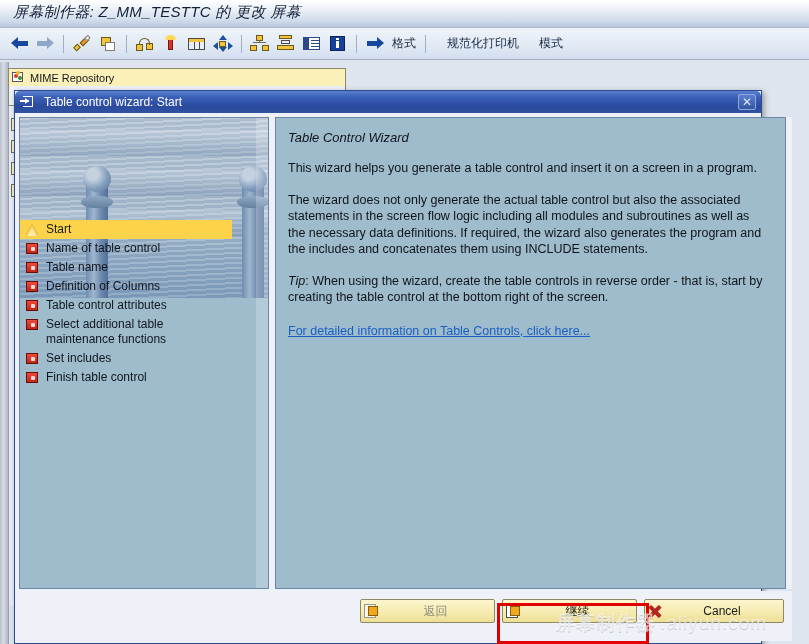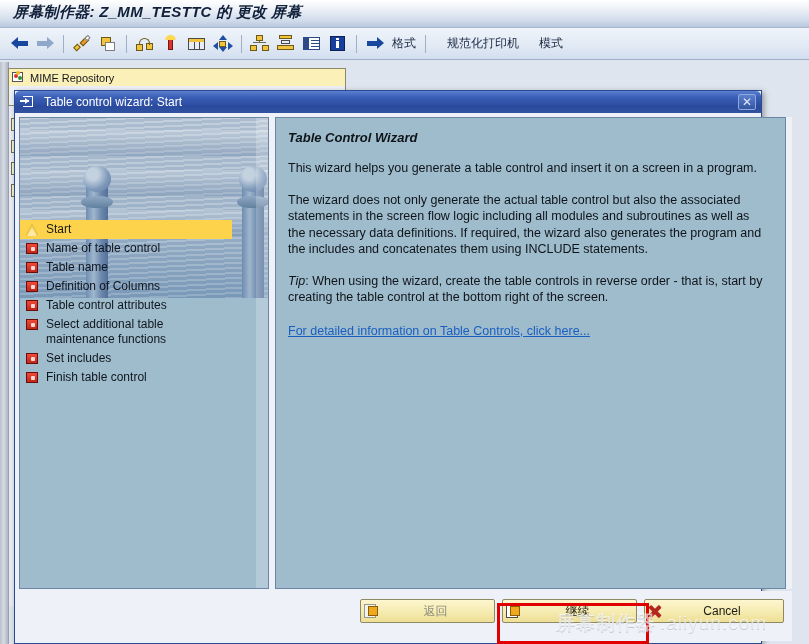--- a/index.html
+++ b/index.html
@@ -12,21 +12,21 @@
   #root { position: relative; width: 809px; height: 644px; }
 
   
   .sap-titlebar {
     position: absolute; left: 0; top: 0; width: 809px; height: 28px;
     background: linear-gradient(to bottom, #ffffff 0%, #eef2f8 32%, #cfdaea 78%, #b9c8dd 100%);
     border-bottom: 1px solid #a9b8cc;
   }
   .sap-title-text {
     position: absolute; left: 13px; top: 3px;
-    font-size: 15px; font-weight: bold; font-style: italic; color: #11203a;
+    font-size: 15px; font-weight: normal; font-style: italic; color: #11203a;
     letter-spacing: .3px; white-space: nowrap;
   }
 
   .sap-toolbar {
     position: absolute; left: 0; top: 28px; width: 809px; height: 32px;
     background: linear-gradient(to bottom, #eff4fa 0%, #e2eaf4 55%, #d2def0 100%);
     border-bottom: 1px solid #9fb0c6;
     display: flex; align-items: center; padding-left: 6px; gap: 0px;
   }
   .tb-btn {
@@ -204,21 +204,21 @@
     border: 1px solid #6a0f08;
   }
   .ico-sq::after {
     content:""; position:absolute; left:4px; top:3px; width:4px;height:4px;
     background:#ffd9d4; border-radius:1px;
   }
   .step-label { white-space: pre-line; }
 
   
   .rp { position: absolute; left: 12px; top: 12px; width: 486px; color: #0f1419; }
-  .rp h3 { font-size: 13px; font-style: italic; font-weight: bold; margin: 0 0 15px 0; }
+  .rp h3 { font-size: 13px; font-style: italic; font-weight: normal; margin: 0 0 15px 0; }
   .rp p { font-size: 12.5px; line-height: 16.5px; margin: 0 8px 15px 0; }
   .rp b { font-weight: bold; }
   .rp i { font-style: italic; }
   .rp a {
     font-size: 12.5px; color: #1a5fbf; text-decoration: underline;
   }
 
   
   .lp-scroll {
     position: absolute; right: 0; top: 0; width: 12px; height: 472px;

